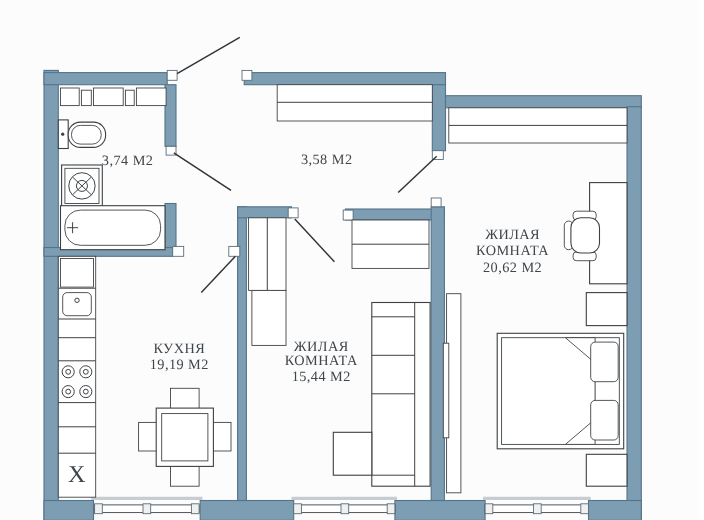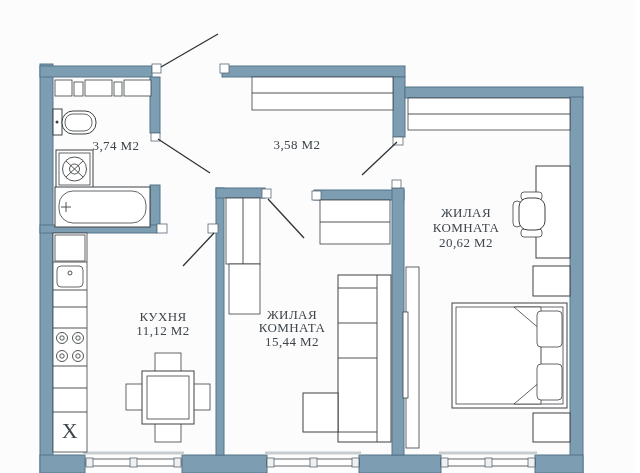--- a/index.html
+++ b/index.html
@@ -250,21 +250,21 @@
         <rect class="furn-thin" x="537" y="311" width="25" height="36" rx="4"></rect>
         <rect class="furn-thin" x="537" y="364" width="25" height="36" rx="4"></rect>
       </g>
     </g>
   </svg>
 
   <div class="lbl" style="left:116px;top:146px;">3,74 М2</div>
   <div class="lbl" style="left:297px;top:145px;">3,58 М2</div>
 
   <div class="lbl" style="left:163px;top:317px;">КУХНЯ</div>
-  <div class="lbl" style="left:163px;top:331px;">11,12 М2</div>
+  <div class="lbl" style="left:163px;top:331px;">19,19 М2</div>
 
   <div class="lbl" style="left:292px;top:315px;">ЖИЛАЯ</div>
   <div class="lbl" style="left:292px;top:328px;">КОМНАТА</div>
   <div class="lbl" style="left:292px;top:342px;">15,44 М2</div>
 
   <div class="lbl" style="left:466px;top:213px;">ЖИЛАЯ</div>
   <div class="lbl" style="left:466px;top:228px;">КОМНАТА</div>
   <div class="lbl" style="left:466px;top:243px;">20,62 М2</div>
 
   <div class="lbl" style="left:70px;top:431px;font-size:22px;font-weight:400;">X</div>

